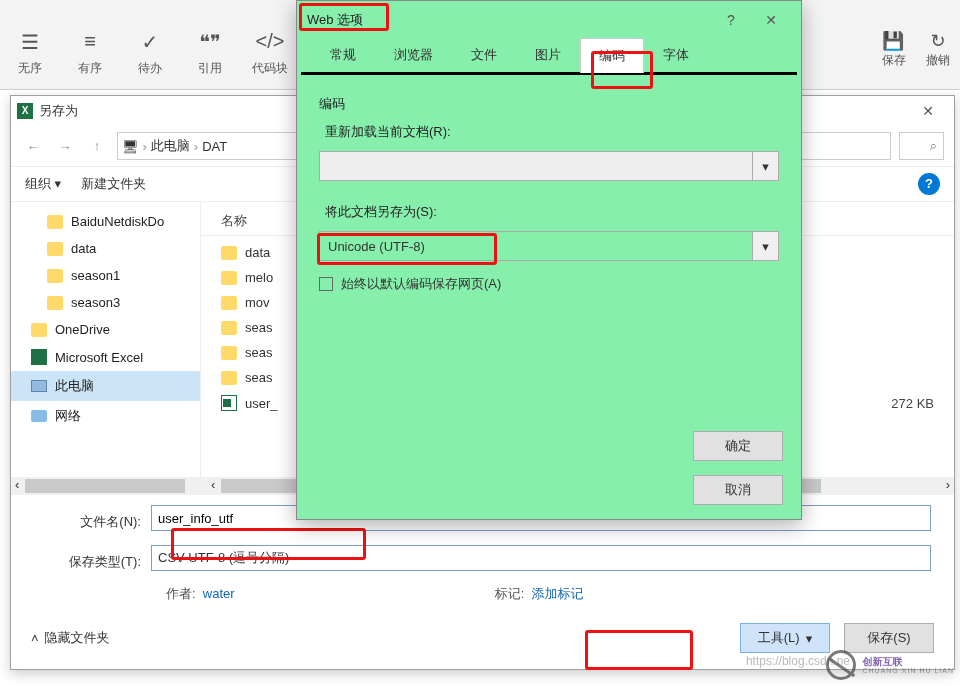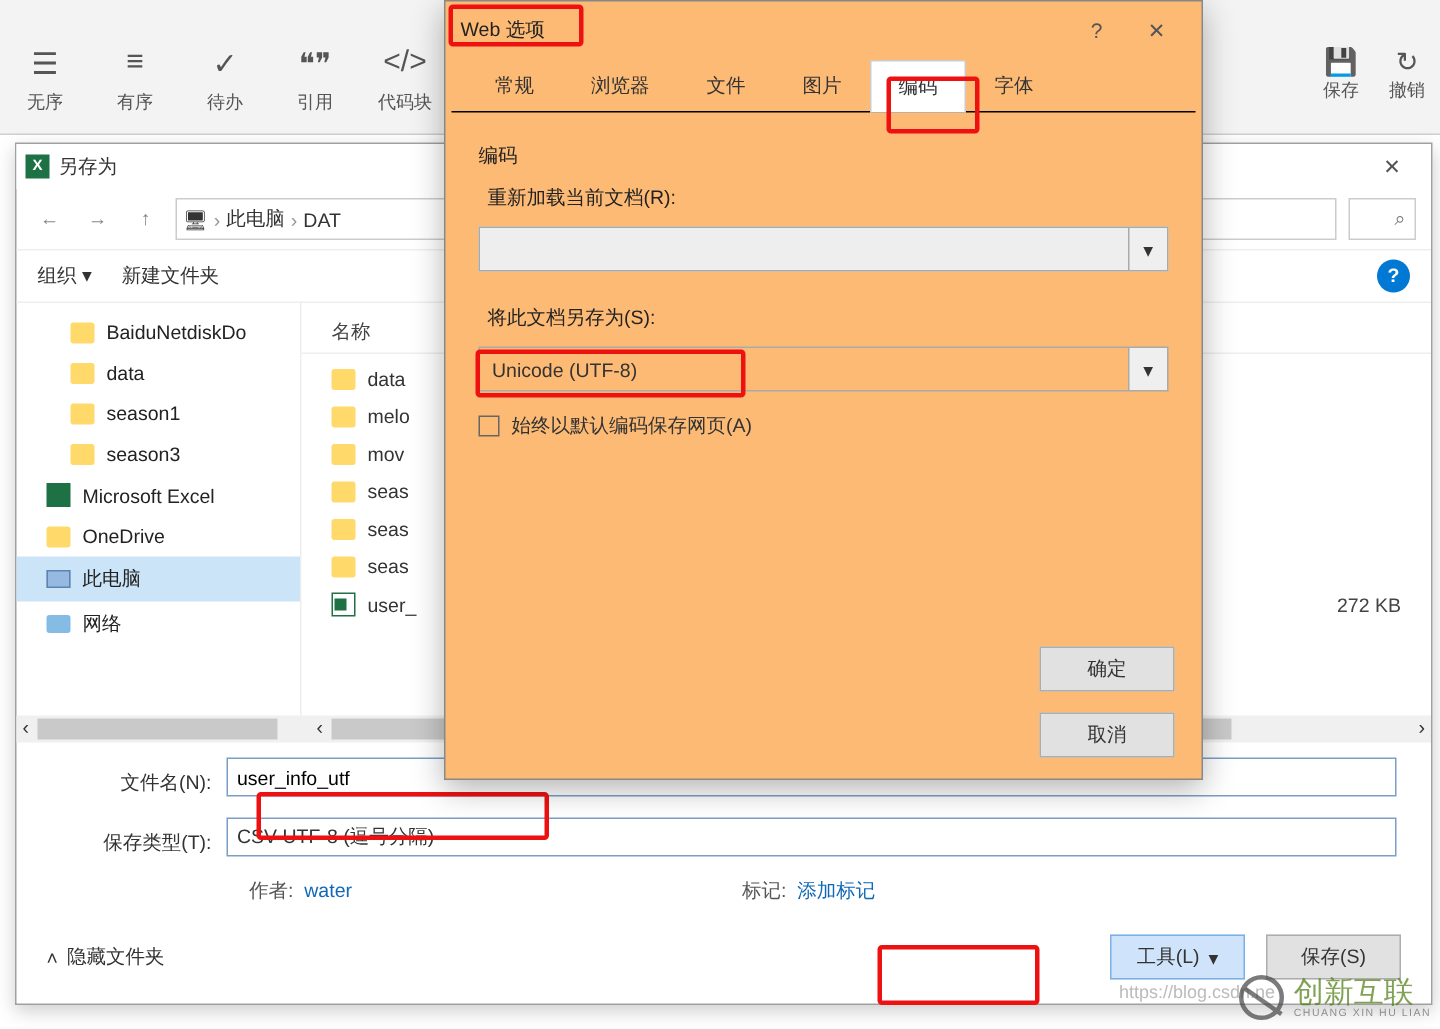--- a/index.html
+++ b/index.html
@@ -62,40 +62,40 @@
 .saveas-footer { position: absolute; bottom: 16px; left: 0; right: 0; display: flex; align-items: center; padding: 0 20px; }
 .saveas-footer .hidef { color: #333; display: flex; align-items: center; gap: 6px; }
 .saveas-footer .btns { margin-left: auto; display: flex; gap: 14px; }
 .wbtn { min-width: 90px; height: 30px; border: 1px solid #adadad; background: #e1e1e1; display: flex; align-items: center; justify-content: center; gap: 6px; }
 .wbtn.active { background: #cfe4fb; border-color: #7ab0e6; }
 
 
 .hl { position: absolute; border: 3px solid #e11; border-radius: 3px; pointer-events: none; }
 
 
-.webopt { position: absolute; top: 0; left: 296px; width: 506px; height: 520px; background: #fdba74; border: 1px solid #888; box-shadow: 0 6px 20px rgba(0,0,0,.3); }
+.webopt { position: absolute; top: 0; left: 296px; width: 506px; height: 520px; background: #86efac; border: 1px solid #888; box-shadow: 0 6px 20px rgba(0,0,0,.3); }
 .webopt-title { height: 38px; display: flex; align-items: center; padding: 0 10px; color: #222; }
 .webopt-title .sp { flex: 1; }
 .webopt-title .winbtn { width: 40px; text-align: center; font-size: 14px; color: #555; }
-.webopt-tabs { height: 36px; display: flex; padding: 0 10px; border-bottom: 1px solid #000000; margin: 0 4px; align-items: flex-end; }
+.webopt-tabs { height: 36px; display: flex; padding: 0 10px; border-bottom: 3px solid #000000; margin: 0 4px; align-items: flex-end; }
 .wtab { padding: 8px 18px; color: #333; border: 1px solid transparent; border-bottom: none; }
 .wtab.active { border-color: #ccc; background: #fff; position: relative; top: 1px; }
 .webopt-body { padding: 14px 22px; }
 .webopt-body .seclab { color: #222; margin: 6px 0 10px 0; }
 .webopt-body .selbox { height: 30px; border: 1px solid #aaa; display: flex; align-items: center; padding: 0 8px; position: relative; }
 .webopt-body .selbox .caret { position: absolute; right: 0; top: 0; bottom: 0; width: 26px; border-left: 1px solid #aaa; display: flex; align-items: center; justify-content: center; background: #efefef; }
 .webopt-body .chkrow { display: flex; align-items: center; gap: 8px; margin-top: 14px; }
 .webopt-body .chkrow .cb { width: 14px; height: 14px; border: 1px solid #666; }
 .webopt-foot { position: absolute; bottom: 14px; right: 18px; display: flex; gap: 14px; flex-direction: column; }
 
 
 .wm { position: absolute; right: 6px; bottom: 6px; display: flex; align-items: center; gap: 6px; opacity: .7; }
 .wm .ring { width: 30px; height: 30px; border: 3px solid #444; border-radius: 50%; position: relative; }
 .wm .ring::after { content: ""; position: absolute; width: 30px; height: 3px; background: #444; top: 13px; left: -2px; transform: rotate(35deg); }
-.wm .txt { font-size: 20px; font-weight: normal; color: #4d7c0f; line-height: 1; }
+.wm .txt { font-size: 10px; font-weight: bold; color: #4c1d95; line-height: 1; }
 .wm .sub { font-size: 7px; letter-spacing: 1px; color: #666; }
 .csdn-wm { position: absolute; right: 110px; bottom: 18px; color: #bbb; font-size: 12px; }
 
 </style>
 </head>
 <body>
 
 <div class="ribbon-bg">
   <div class="ribbon-items">
     <div class="ribbon-item"><span class="ico">☰</span><span>无序</span></div>
@@ -148,26 +148,26 @@
         </div>
       <div class="nav-item">
           <span class="fico"></span>
           <span>season1</span>
         </div>
       <div class="nav-item">
           <span class="fico"></span>
           <span>season3</span>
         </div>
       <div class="nav-item" style="padding-left:20px">
+          <span class="fico"></span>
+          <span>OneDrive</span>
+        </div>
+      <div class="nav-item" style="padding-left:20px">
           <span class="xl"></span>
           <span>Microsoft Excel</span>
-        </div>
-      <div class="nav-item" style="padding-left:20px">
-          <span class="fico"></span>
-          <span>OneDrive</span>
         </div>
       <div class="nav-item sel" style="padding-left:20px">
           <span class="pc"></span>
           <span>此电脑</span>
         </div>
       <div class="nav-item" style="padding-left:20px">
           <span class="net"></span>
           <span>网络</span>
         </div>
     </div>

